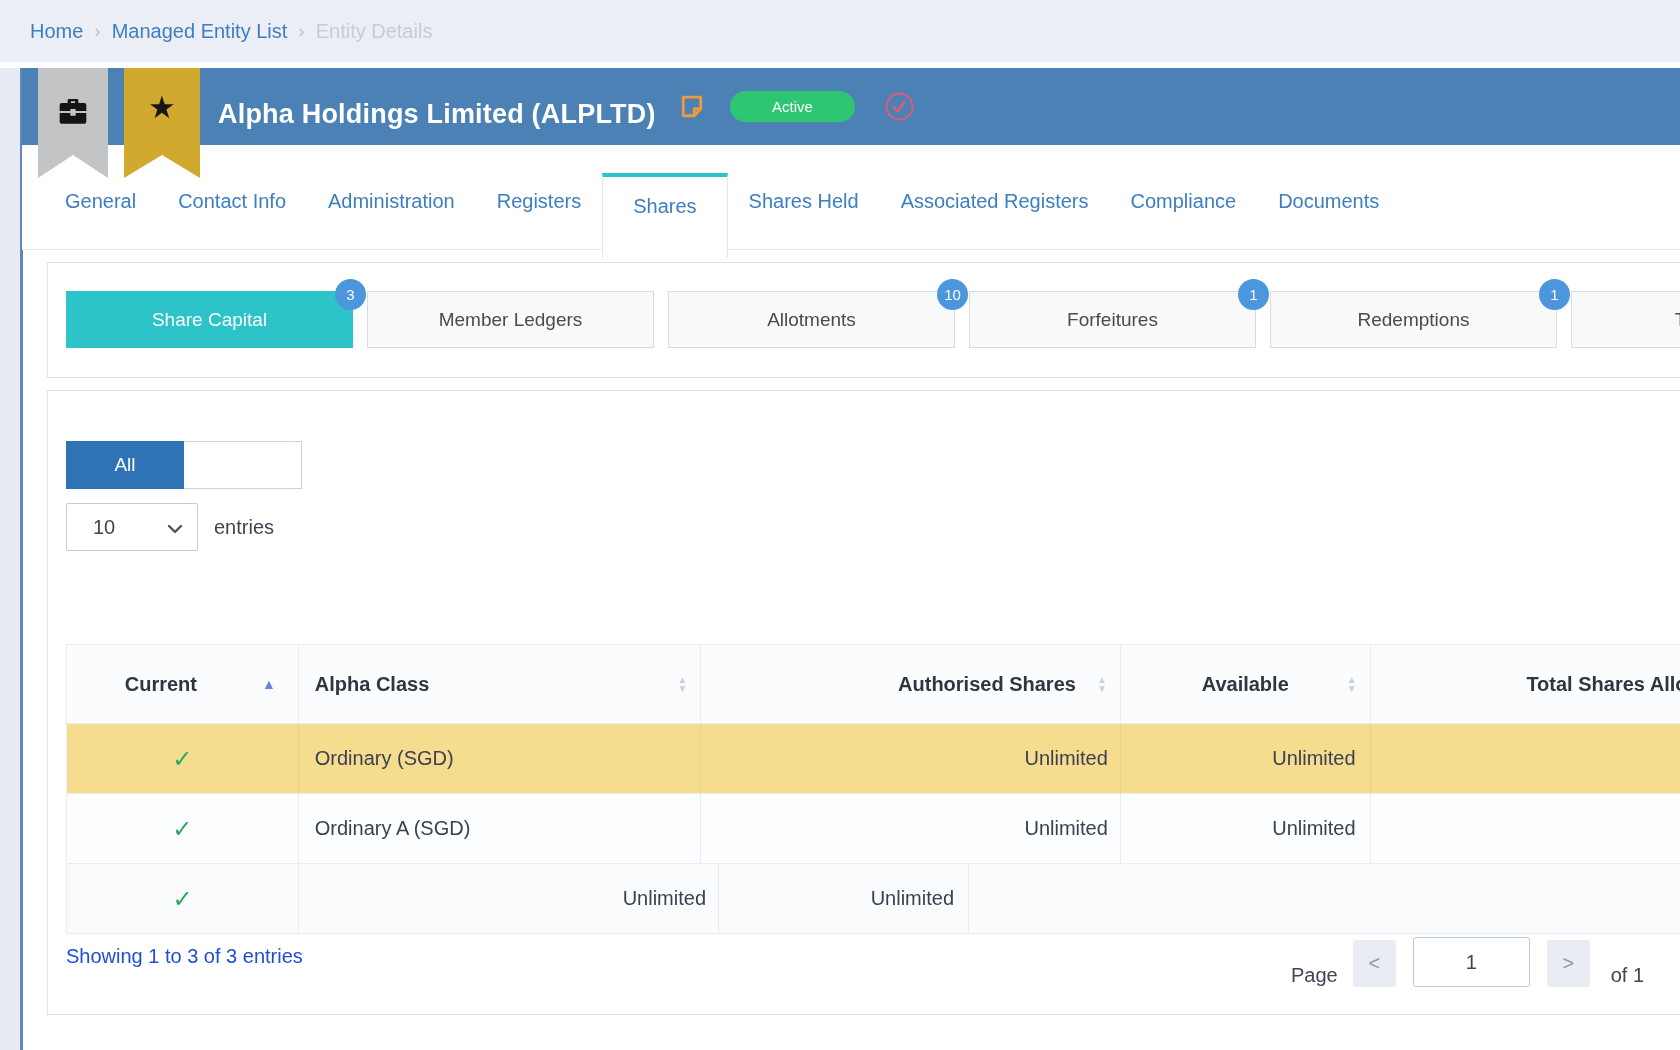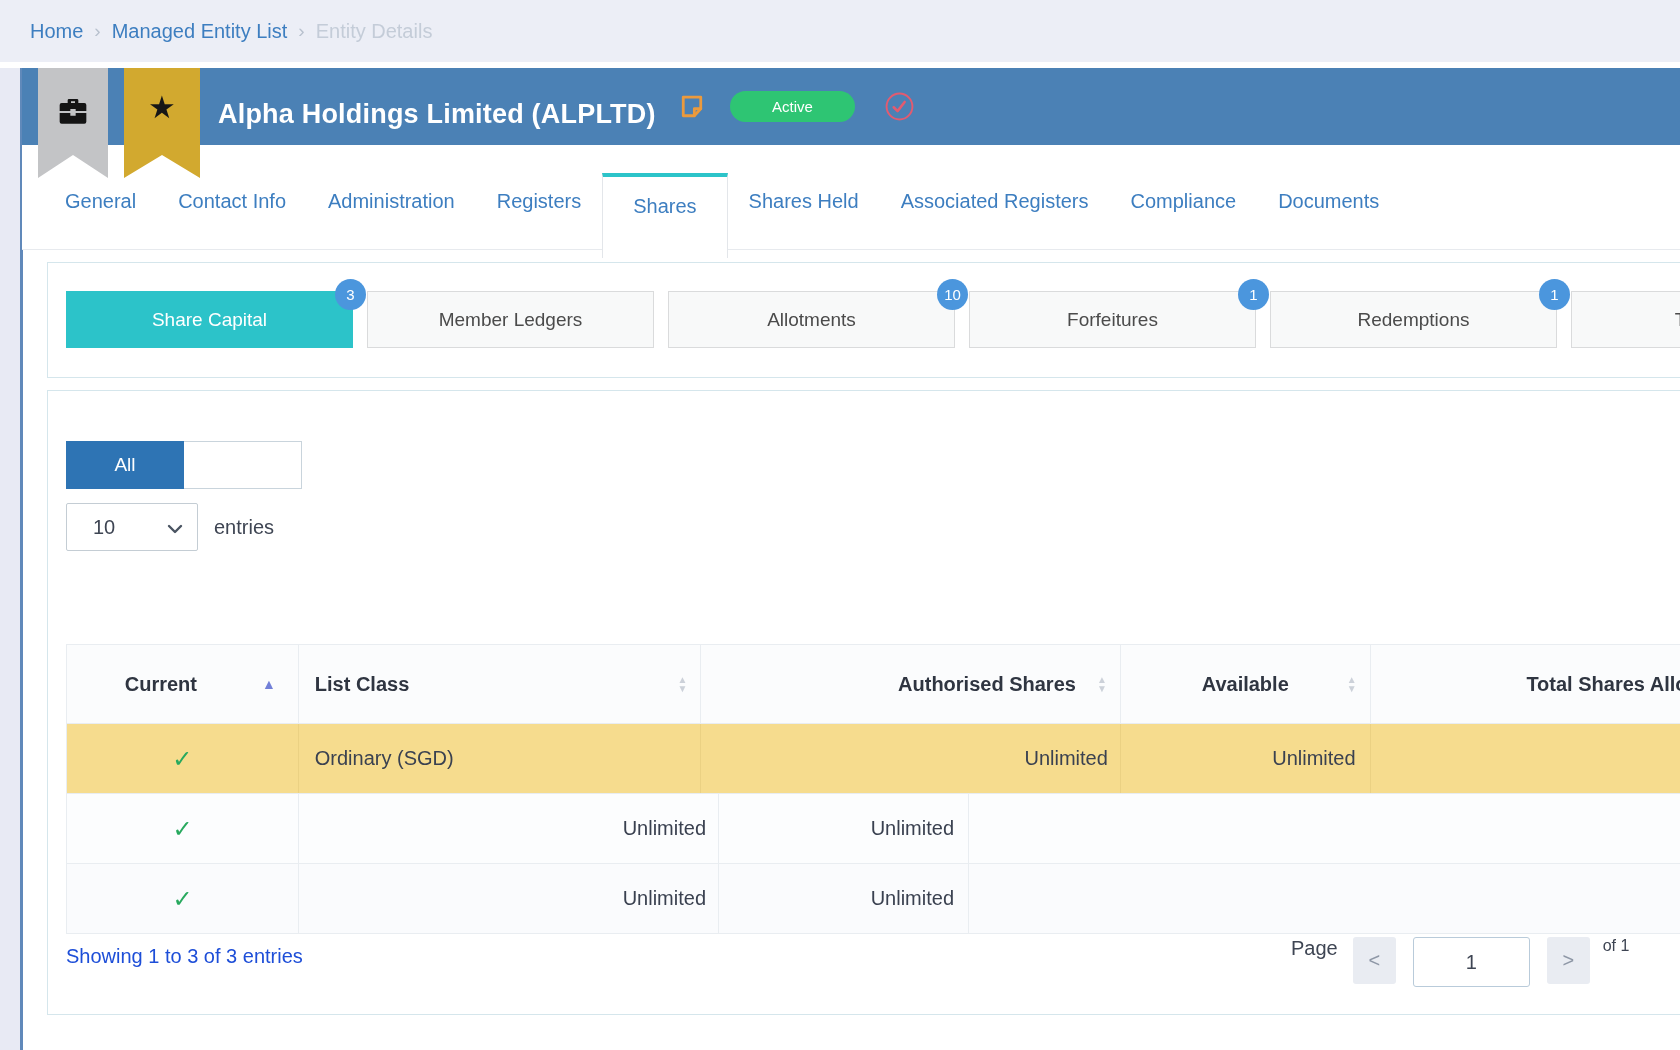--- a/index.html
+++ b/index.html
@@ -125,33 +125,33 @@
   }
   .sort-both {
     position:absolute; right:13px; top:50%; transform:translateY(-50%);
     display:flex; flex-direction:column; color:#ccd1d9; font-size:10px; line-height:9px;
   }
   .check-glyph { color:#28a95e; font-size:24px; font-weight:bold; line-height:1; }
   .cell-text { color:#3a4150; }
 
   
   .showing-text { position:absolute; left:18px; top:554px; font-size:20px; color:#1d4ed8; }
-  .pagination { position:absolute; left:1243px; top:546px; display:flex; align-items:flex-start; }
+  .pagination { position:absolute; left:1243px; top:546px; display:flex; align-items:flex-end; }
   .page-label { font-size:20px; margin-right:15px; }
   .page-btn {
     width:43px; height:47px; background:#e9ecf2; border-radius:3px;
     display:flex; align-items:center; justify-content:center;
     color:#8e97a6; font-size:20px; cursor:pointer;
   }
   .page-input {
     width:117px; height:50px; border:1px solid #b9cbda; border-radius:3px;
     margin:0 17px; background:#fff; text-align:center; font-size:20px;
     color:#3e4553; font-family:inherit;
   }
-  .page-of { font-size:16px; margin-left:13px; white-space:nowrap; }
+  .page-of { font-size:20px; margin-left:21px; white-space:nowrap; }
 </style>
 </head>
 <body>
 
 <div class="breadcrumb-bar">
   <span class="crumb-link">Home</span>
   <span class="crumb-sep">›</span>
   <span class="crumb-link">Managed Entity List</span>
   <span class="crumb-sep">›</span>
   <span class="crumb-current">Entity Details</span>
@@ -245,21 +245,21 @@
   </div>
   <div class="entries-label">entries</div>
 
   <div class="share-table">
     <div class="t-row t-head">
       <div class="t-cell c1">
         <span>Current</span>
         <span class="sort-asc">▲</span>
       </div>
       <div class="t-cell c2">
-        <span>List Class</span>
+        <span>Alpha Class</span>
         <span class="sort-both">
           <span>▲</span>
             <span>▼</span>
         </span>
       </div>
       <div class="t-cell c3">
         <span>Authorised Shares</span>
         <span class="sort-both">
           <span>▲</span>
             <span>▼</span>
@@ -291,20 +291,23 @@
           <span class="cell-text">Unlimited</span>
         </div>
       <div class="t-cell c5">
           <span class="cell-text"></span>
         </div>
     </div>
 
     <div class="t-row t-body-row">
       <div class="t-cell c1">
           <span class="check-glyph">✓</span>
+        </div>
+      <div class="t-cell c2">
+          <span class="cell-text">Ordinary A (SGD)</span>
         </div>
       <div class="t-cell c3">
           <span class="cell-text">Unlimited</span>
         </div>
       <div class="t-cell c4">
           <span class="cell-text">Unlimited</span>
         </div>
       <div class="t-cell c5">
           <span class="cell-text"></span>
         </div>

